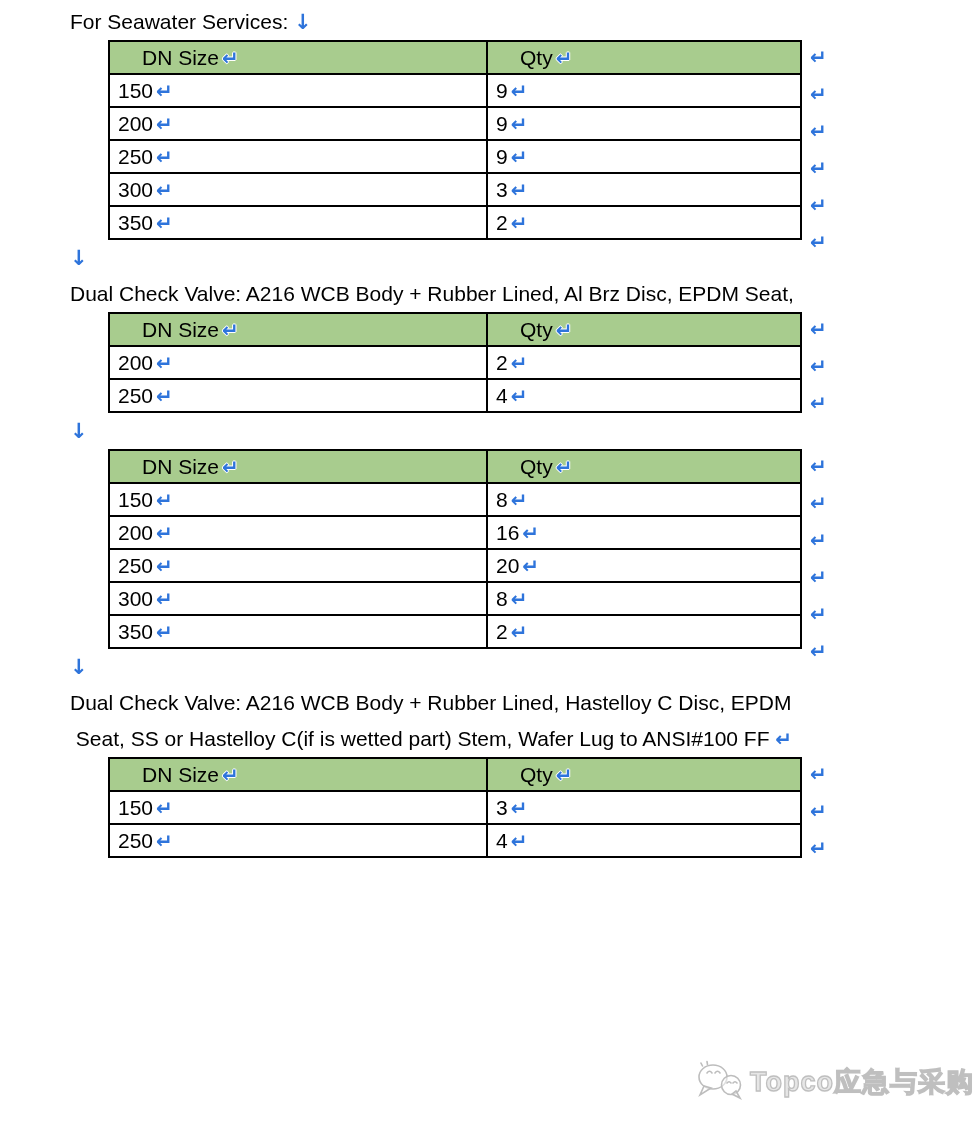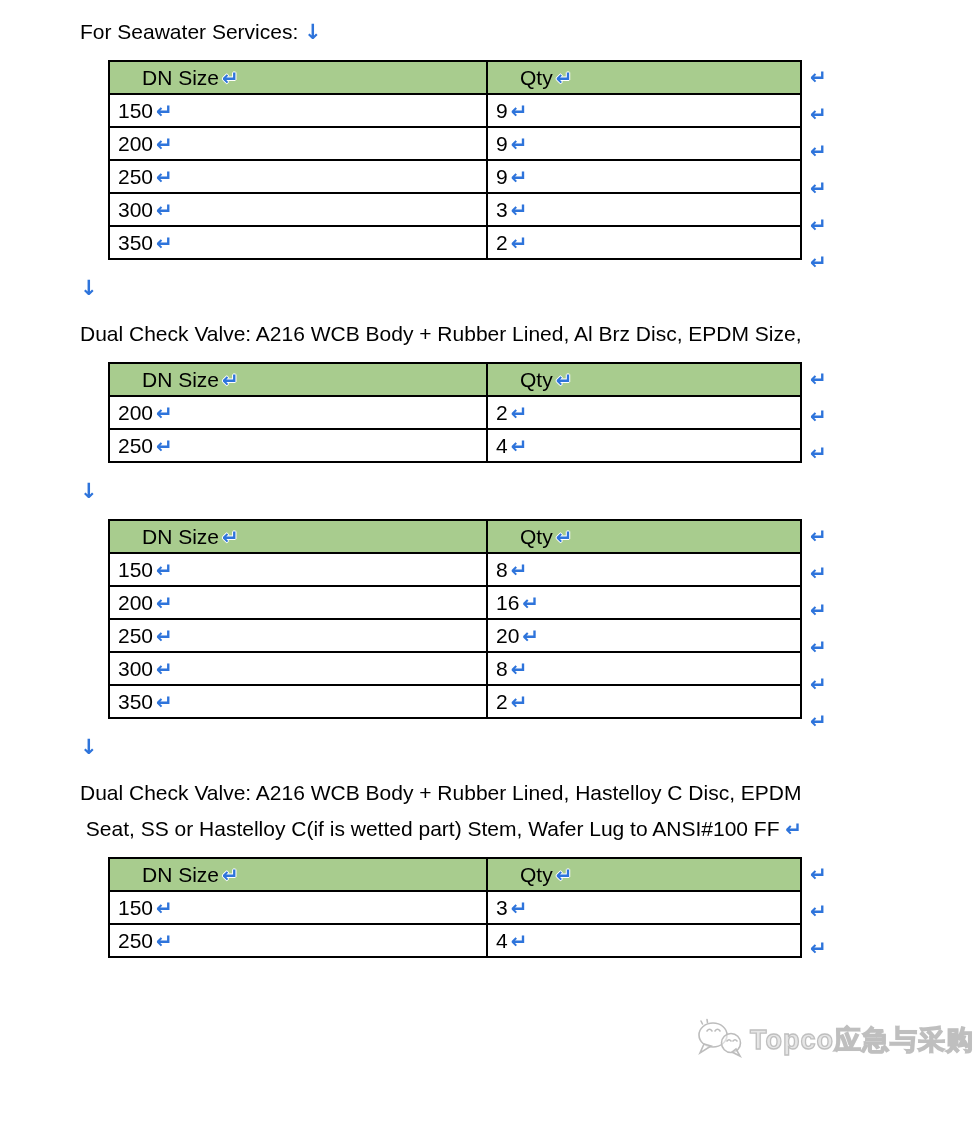--- a/index.html
+++ b/index.html
@@ -14,21 +14,21 @@
     position: relative;
     width: 974px;
     height: 1136px;
     background: #fff;
     overflow: hidden;
     font-family: "Liberation Sans", sans-serif;
     font-size: 21px;
     color: #000;
     padding-top: 4px;
   }
-  .para { margin: 10px; padding-left: 70px; }
+  .para { margin: 0; padding-left: 70px; }
   .pline { white-space: pre; height: 36px; line-height: 36px; }
   .mark {
     color: var(--blue);
     font-family: "DejaVu Sans", sans-serif;
     font-weight: 700;
     font-size: 20px;
   }
   .mark.down { font-size: 21px; }
   .hdr-mark { text-shadow: -1px 0 0 #fff, 1px 0 0 #fff, 0 -1px 0 #fff, 0 1px 0 #fff; }
 
@@ -46,21 +46,21 @@
   }
   .table-block th { background: var(--green); padding-left: 32px; }
   .col-dn { width: 378px; }
   .table-block th .mark, .table-block td .mark { margin-left: 3px; }
   .row-marks { position: absolute; left: 702px; top: 2px; }
   .row-mark { height: 37px; line-height: 30px; }
 
   .watermark {
     position: absolute;
     left: 692px;
-    top: 1016px;
+    top: 1058px;
     display: flex;
     align-items: center;
     z-index: 9;
   }
   .wm-logo { display: inline-block; margin-right: 4px; }
   .wm-text {
     font-size: 27px;
     font-weight: 700;
     letter-spacing: 1px;
     white-space: nowrap;
@@ -124,21 +124,21 @@
         <div class="row-mark"><span class="mark ret">↵</span></div>
         <div class="row-mark"><span class="mark ret">↵</span></div>
       </div>
     </div>
 
   <div class="para">
     <div class="pline"><span class="mark down">↓</span></div>
   </div>
 
   <div class="para">
-    <div class="pline"><span>Dual Check Valve: A216 WCB Body + Rubber Lined, Al Brz Disc, EPDM Size,</span></div>
+    <div class="pline"><span>Dual Check Valve: A216 WCB Body + Rubber Lined, Al Brz Disc, EPDM Seat,</span></div>
   </div>
 
   <div class="table-block">
       <table>
         <colgroup>
           <col class="col-dn">
           <col class="col-qty">
         </colgroup>
         <thead>
           <tr>

